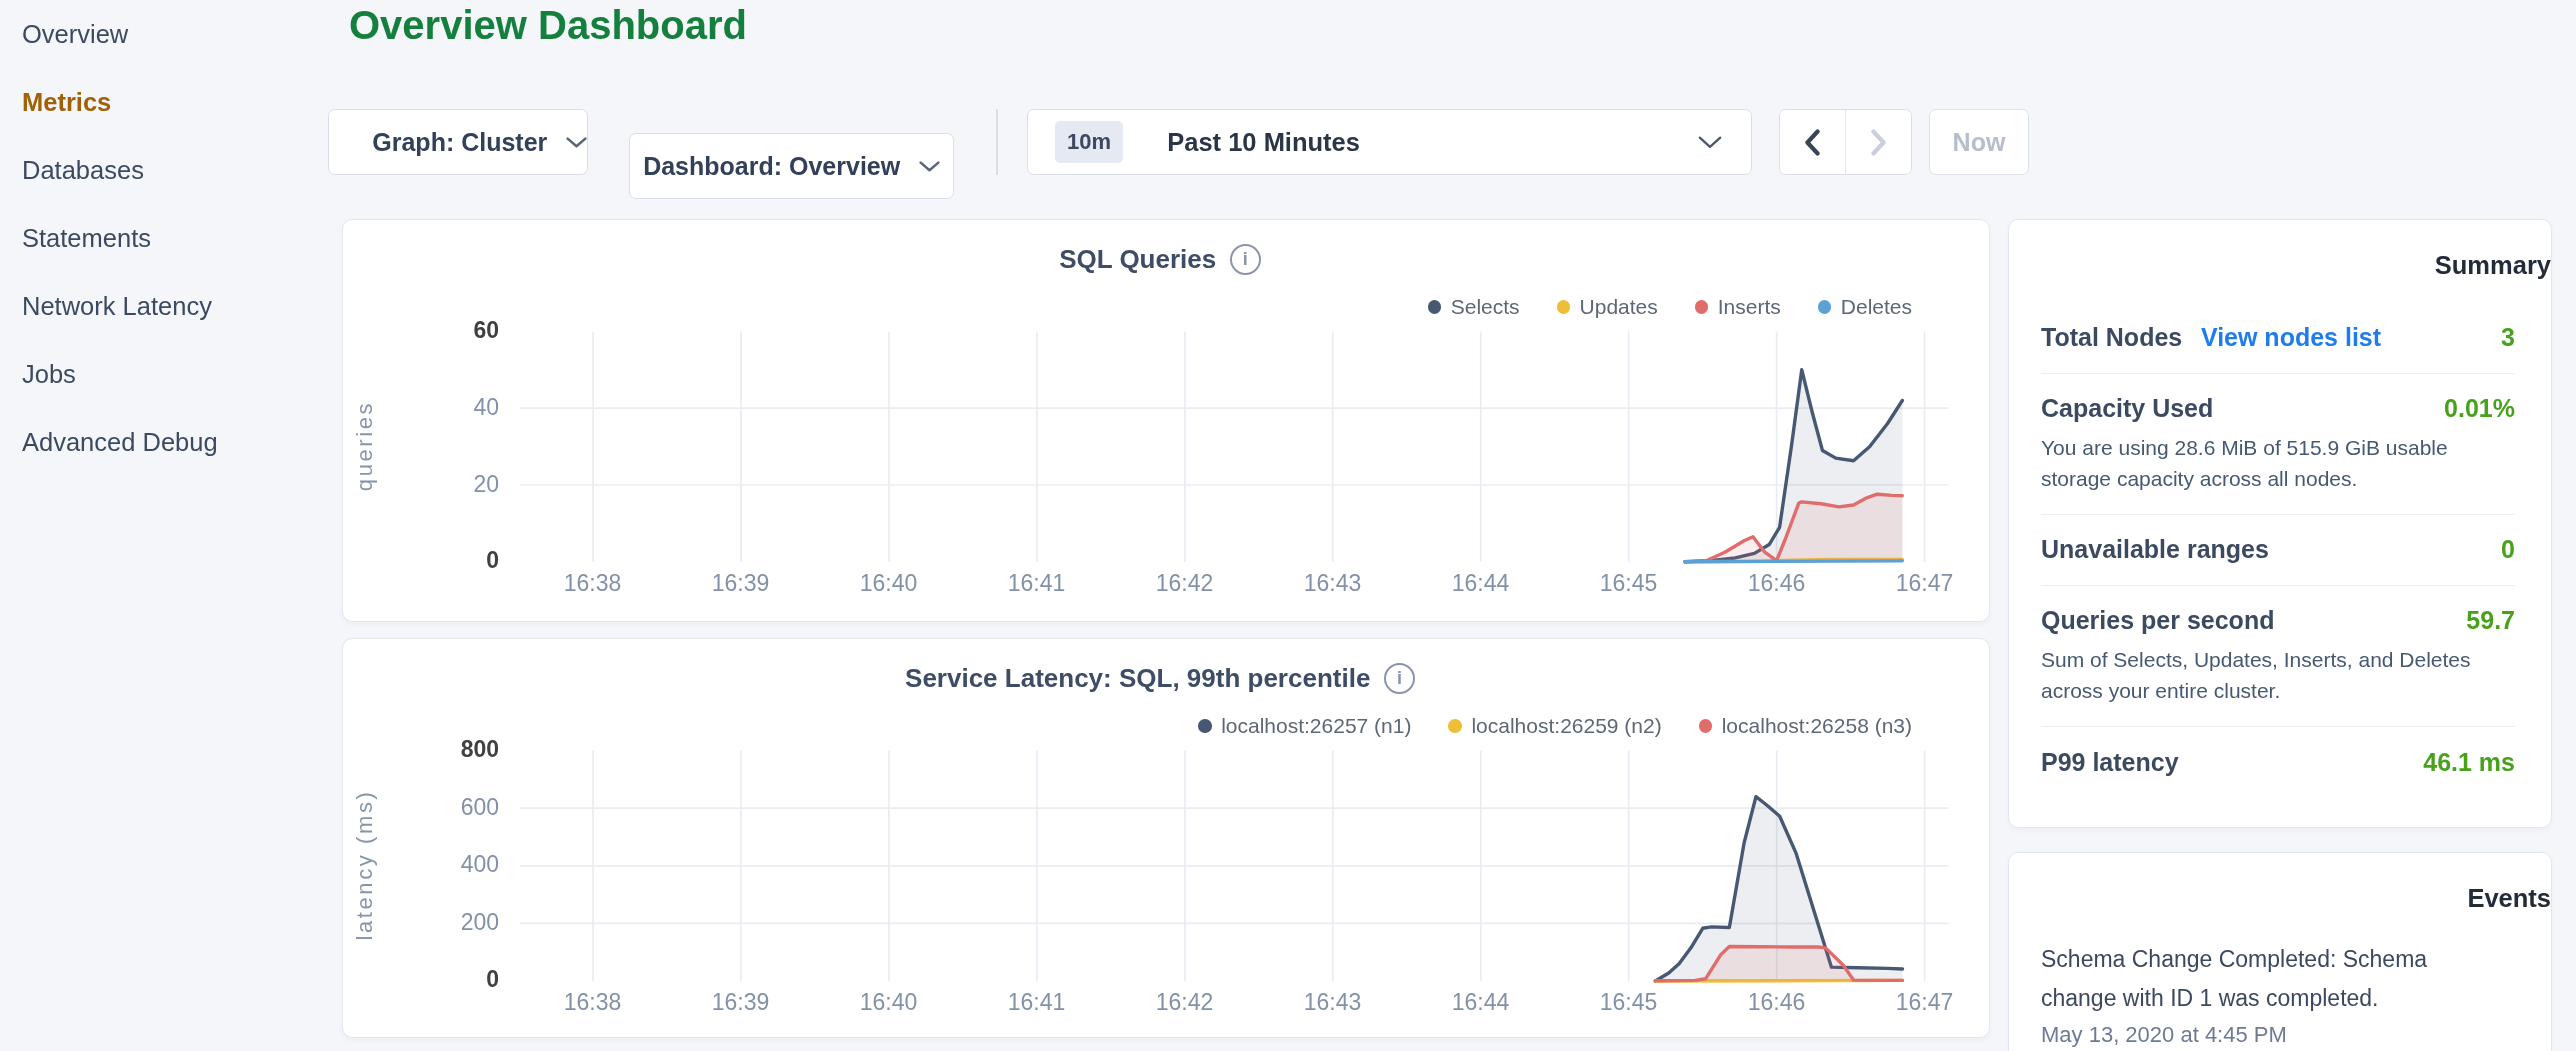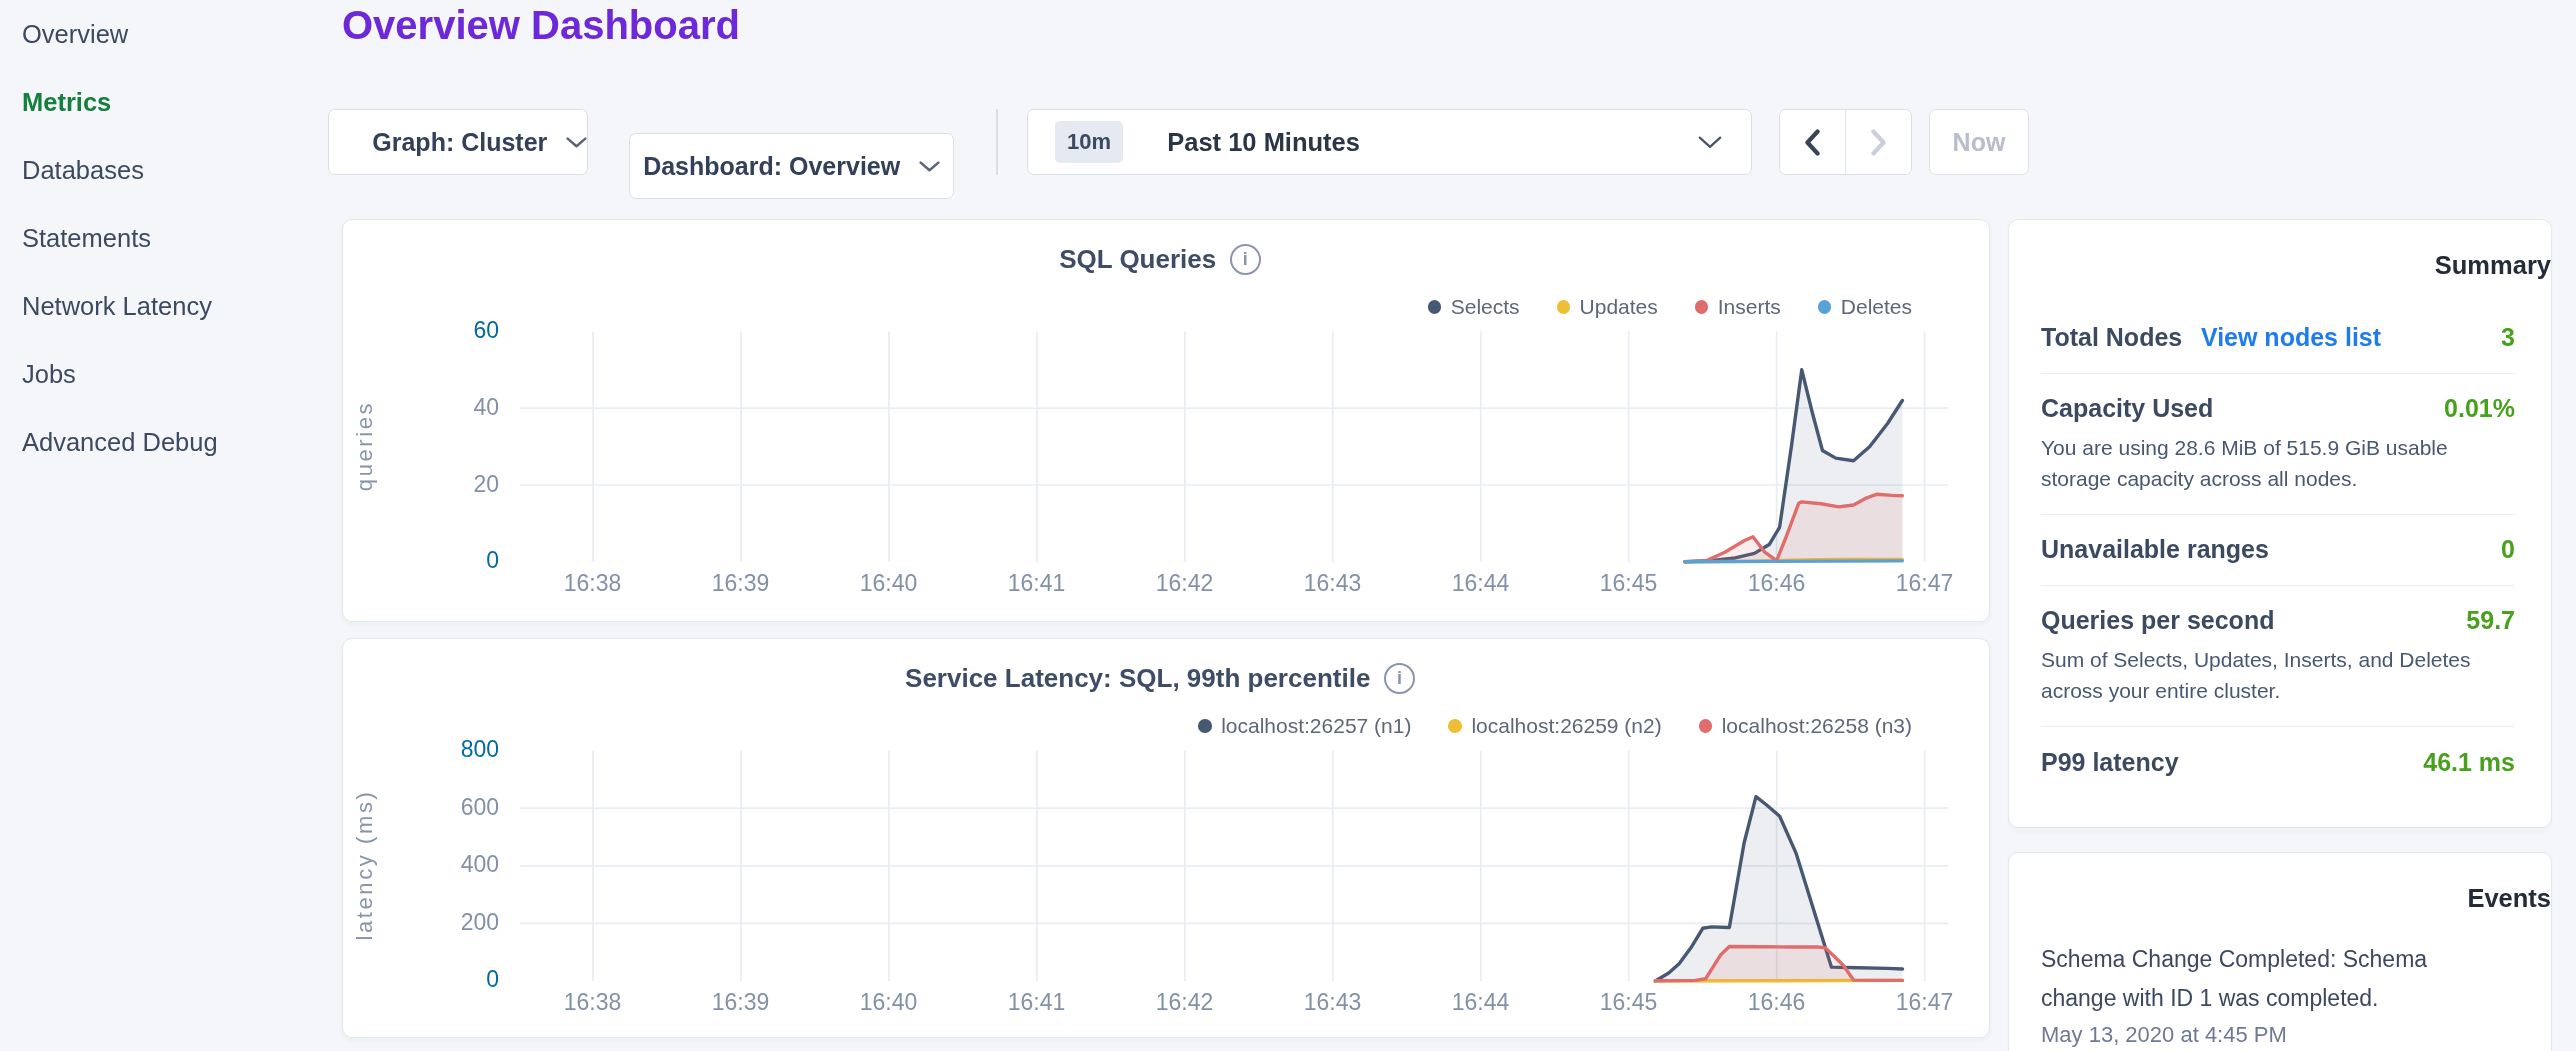--- a/index.html
+++ b/index.html
@@ -3,24 +3,24 @@
 <meta charset="utf-8">
 <style>
   * { margin:0; padding:0; box-sizing:border-box; }
   html,body { width:2576px; height:1051px; }
   body { font-family:"Liberation Sans","DejaVu Sans",sans-serif; background:#f4f6fa; overflow:hidden; }
   .page { position:relative; width:2576px; height:1051px; background:#f4f6fa; overflow:hidden; }
 
   
   .sidebar { position:absolute; left:0; top:0; width:342px; height:100%; padding-top:0; }
   .side-item { height:68px; line-height:68px; padding-left:22px; font-size:25.5px; color:#3c4a61; cursor:pointer; white-space:nowrap; }
-  .side-item.active { color:#15803d; font-weight:700; }
-
-  
-  h1.page-title { position:absolute; left:342px; top:3.4px; font-size:40px; font-weight:600; color:#6d28d9; }
+  .side-item.active { color:#a16207; font-weight:700; }
+
+  
+  h1.page-title { position:absolute; left:349px; top:3.4px; font-size:40px; font-weight:600; color:#15803d; }
   .tbtn { position:absolute; top:109px; height:66px; background:#fff; border:1.7px solid #d9dee8; border-radius:6.8px;
           display:flex; align-items:center; justify-content:center; gap:18.7px;
           font-family:inherit; font-size:25px; font-weight:700; color:#33405a; cursor:pointer; }
   #ddGraph { left:328px; width:260px;justify-content:flex-end; }
   #ddDash  { left:629px; width:325px;margin-top:24px; }
   .vdiv { position:absolute; left:996px; top:109px; width:1.7px; height:66px; background:#d9dee8; }
   #timeBox { left:1027px; width:725px; justify-content:flex-start; padding:0 27px; }
   .time-badge { background:#e4e9f2; border-radius:5.1px; padding:7.7px 12px; font-size:22px; font-weight:700; color:#3c4a61; }
   .time-label { margin-left:25.5px; font-size:25.5px; font-weight:700; color:#2a3547; }
   #timeBox .chev { position:absolute; right:29px; }
@@ -39,21 +39,21 @@
 
   
   .chart-title-row { position:absolute; left:0; right:12px; top:24px; display:flex; justify-content:center; align-items:center; gap:13.6px; }
   .chart-title { font-size:26px; font-weight:700; color:#3e4c66; }
   .info-icon { width:31px; height:31px; border:2.6px solid #8a95ab; border-radius:50%; color:#8a95ab; font-size:18px; font-weight:600;
                display:flex; align-items:center; justify-content:center; cursor:pointer; }
   .legend { position:absolute; right:77px; top:75px; display:flex; gap:37px; align-items:center; }
   .legend-item { display:flex; align-items:center; gap:9.4px; font-size:21px; color:#5d6778; cursor:pointer; white-space:nowrap; }
   .legend-dot { width:13.6px; height:13.6px; border-radius:50%; flex:none; }
   .ytick { position:absolute; width:94px; text-align:right; left:62px; font-size:23px; color:#8391a8; }
-  .ytick.strong { color:#0369a1; font-weight:400; }
+  .ytick.strong { color:#404040; font-weight:700; }
   .ylabel { position:absolute; left:22px; top:226px; transform:translate(-50%,-50%) rotate(-90deg); font-size:22px; color:#8795ab;
             letter-spacing:2.6px; white-space:nowrap; }
   .xtick { position:absolute; width:119px; text-align:center; top:350px; font-size:23px; color:#8391a8; }
   svg.plot { position:absolute; left:0; top:0; }
 
   
   .panel-title { margin-top:31px; text-align:right; font-size:25.5px; font-weight:700; color:#242b39; }
   .sum-rows { position:absolute; left:32px; right:36px; top:83px; }
   .sum-row { padding:20.4px 0; }
   .sum-row + .sum-row { border-top:1.7px solid #eceef3; }

